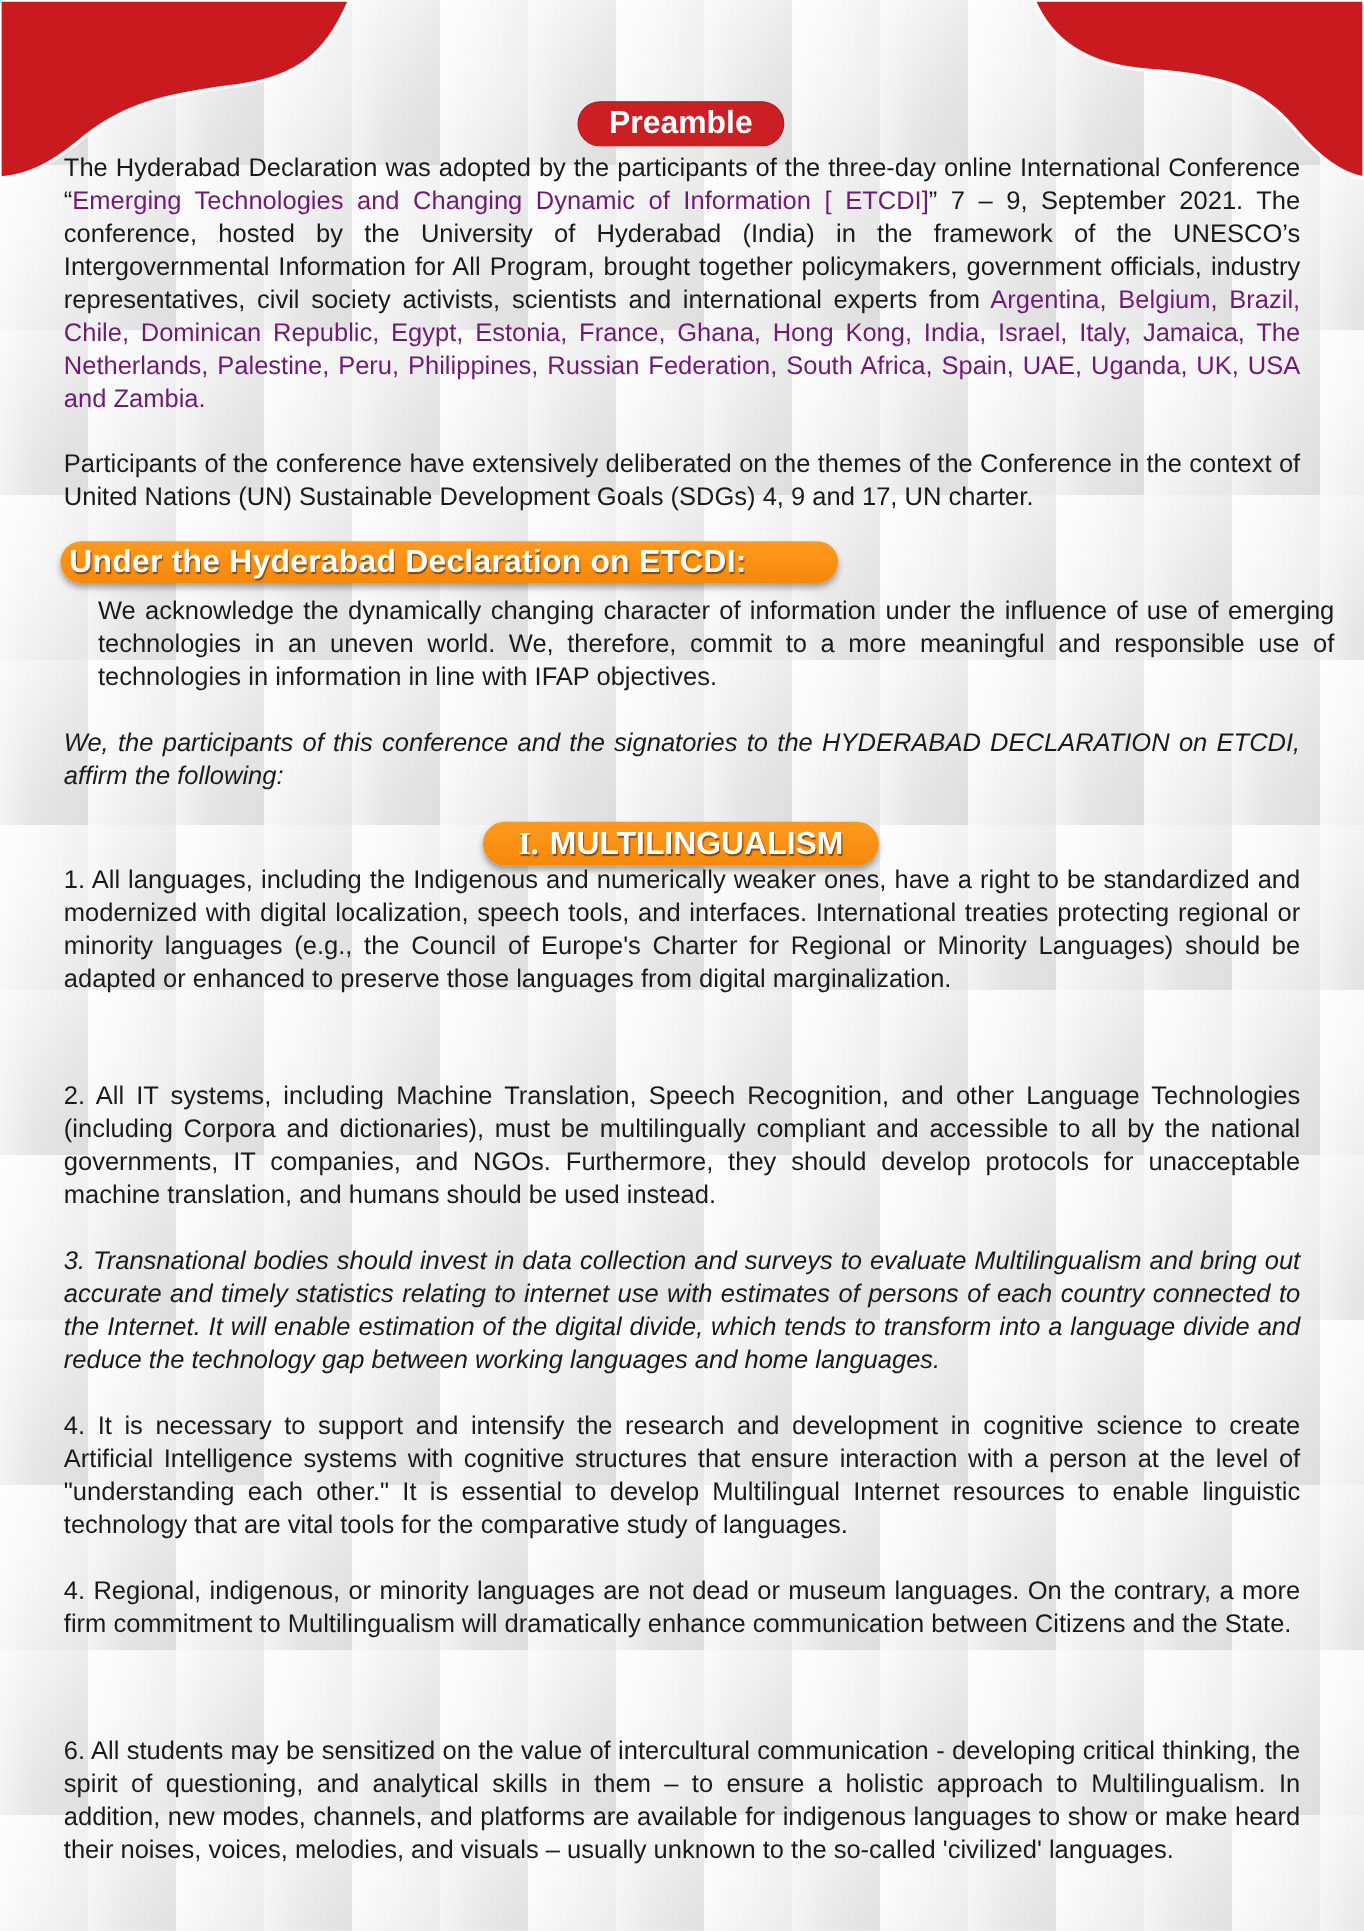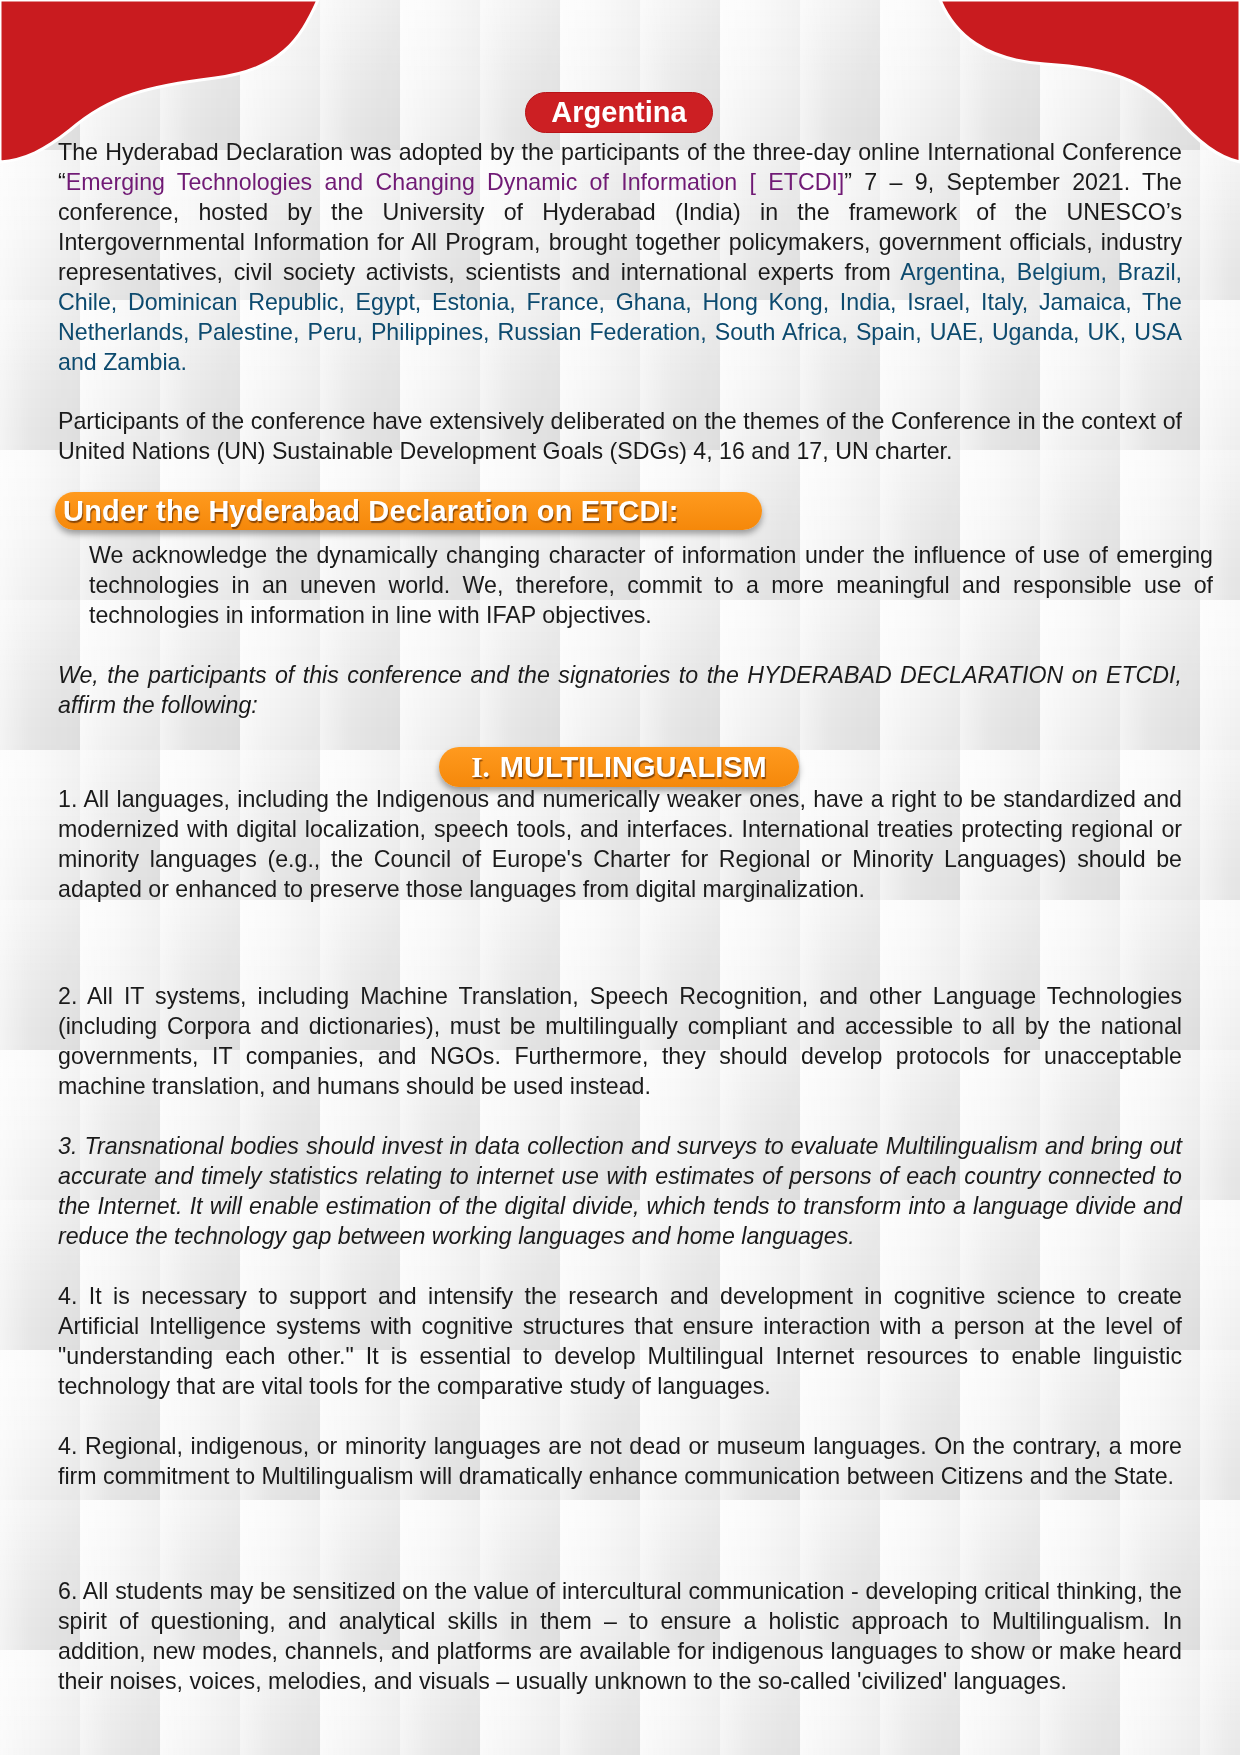--- a/index.html
+++ b/index.html
@@ -89,21 +89,21 @@
       position: absolute;
       left: 0;
       width: 1124px;
       font-size: 23.2px;
       line-height: 30px;
       text-align: justify;
       text-align-last: left;
     }
     .italic { font-style: italic; }
     .red-it { color: #701a75; }
-    .green { color: #0c4a6e; }
+    .green { color: #701a75; }
 
     #p-intro { top: 137px; }
     #p-participants { top: 406px; }
     #p-ack { top: 540px; margin-left: 31px; }
     #p-affirm { top: 660px; }
     #p-item-1 { top: 784px; }
     #p-item-2 { top: 981px; }
     #p-item-3 { top: 1131px; font-style: italic; }
     #p-item-4 { top: 1281px; }
     #p-item-5 { top: 1431px; }
@@ -115,26 +115,26 @@
 <svg class="corner corner-left" width="330" height="165" viewBox="0 0 330 165">
   <path d="M0,0 L318,0 C300,40 280,70 215,78 C150,86 110,95 70,130 C45,150 25,160 0,162 Z" fill="#c91b1f" stroke="#ffffff" stroke-width="3"></path>
 </svg>
 <svg class="corner corner-right" width="330" height="165" viewBox="0 0 330 165">
   <path d="M330,0 L30,0 C45,35 75,60 135,64 C200,68 235,80 265,115 C290,145 310,158 330,162 Z" fill="#c91b1f" stroke="#ffffff" stroke-width="3"></path>
 </svg>
 
 <main class="page">
 
   <div class="pill pill-red">
-    <span>Argentina</span>
+    <span>Preamble</span>
   </div>
 
   <p class="para" id="p-intro"><span>The Hyderabad Declaration was adopted by the participants of the three-day online International Conference “</span><span class="red-it">Emerging Technologies and Changing Dynamic of Information [ ETCDI]</span><span>” 7 – 9, September 2021. The conference, hosted by the University of Hyderabad (India) in the framework of the UNESCO’s Intergovernmental Information for All Program, brought together policymakers, government officials, industry representatives, civil society activists, scientists and international experts from </span><span class="green">Argentina, Belgium, Brazil, Chile, Dominican Republic, Egypt, Estonia, France, Ghana, Hong Kong, India, Israel, Italy, Jamaica, The Netherlands, Palestine, Peru, Philippines, Russian Federation, South Africa, Spain, UAE, Uganda, UK, USA and Zambia.</span></p>
 
-  <p class="para" id="p-participants">Participants of the conference have extensively deliberated on the themes of the Conference in the context of United Nations (UN) Sustainable Development Goals (SDGs) 4, 16 and 17, UN charter.</p>
+  <p class="para" id="p-participants">Participants of the conference have extensively deliberated on the themes of the Conference in the context of United Nations (UN) Sustainable Development Goals (SDGs) 4, 9 and 17, UN charter.</p>
 
   <div class="pill pill-orange pill-under">
     <span>Under the Hyderabad Declaration on ETCDI:</span>
   </div>
 
   <p class="para" id="p-ack">We acknowledge the dynamically changing character of information under the influence of use of emerging technologies in an uneven world. We, therefore, commit to a more meaningful and responsible use of technologies in information in line with IFAP objectives.</p>
 
   <p class="para italic" id="p-affirm">We, the participants of this conference and the signatories to the HYDERABAD DECLARATION on ETCDI, affirm the following:</p>
 
   <div class="pill pill-orange pill-multi">

